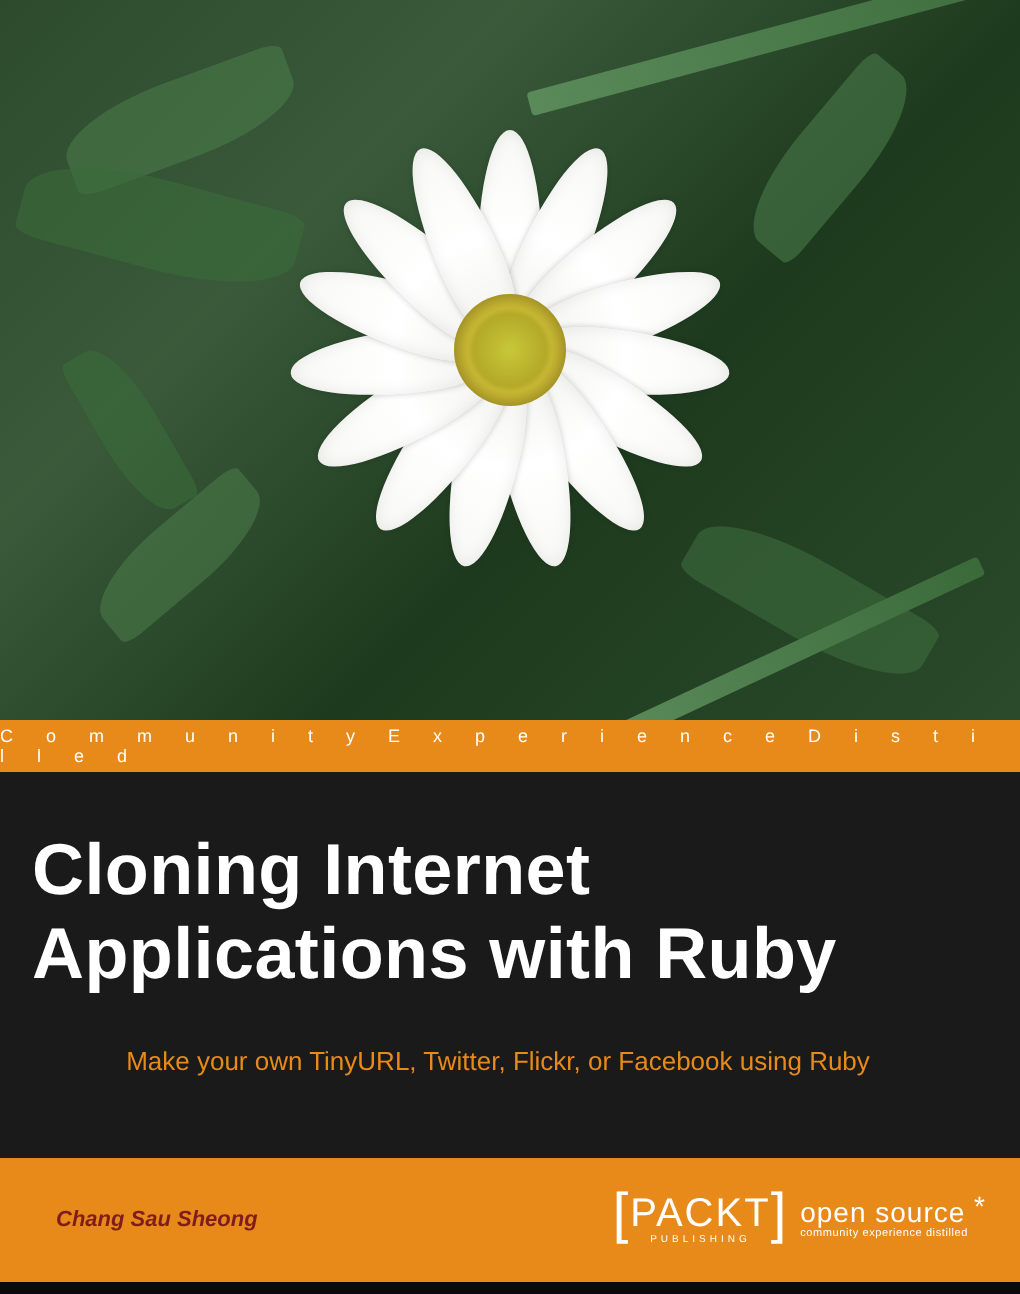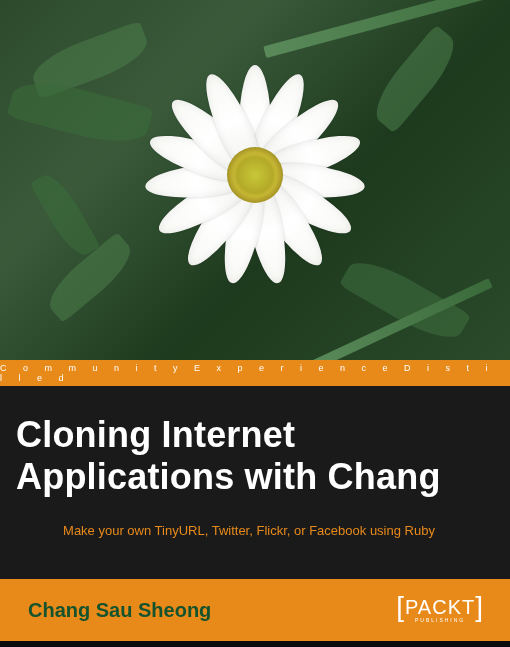--- a/index.html
+++ b/index.html
@@ -118,23 +118,24 @@
   
   .bottom-bar {
     background: #e88a1a;
     height: 62px;
     display: flex;
     align-items: center;
     justify-content: space-between;
     padding: 0 26px 0 28px;
   }
   .author {
-    color: #14532d;
-    font-size: 20px;
+    color: #7f1d1d;
+    font-size: 11px;
     font-weight: 700;
+    font-style: italic;
   }
   .publisher {
     display: flex;
     align-items: center;
     gap: 6px;
   }
   .packt-logo {
     color: #fff;
     font-weight: 400;
     font-size: 20px;
@@ -214,34 +215,38 @@
       <div class="petal" style="transform: rotate(336deg);"></div>
       <div class="center"></div>
     </div>
   </div>
 
   <div class="tagline-band">C o m m u n i t y   E x p e r i e n c e   D i s t i l l e d</div>
 
   <div class="title-block">
     <div class="title">
       <span>Cloning Internet</span><br>
-      <span>Applications with Chang</span>
+      <span>Applications with Ruby</span>
     </div>
     <div class="subtitle">Make your own TinyURL, Twitter, Flickr, or Facebook using Ruby</div>
   </div>
 
   <div class="spacer"></div>
 
   <div class="bottom-bar">
     <div class="author">Chang Sau Sheong</div>
     <div class="publisher">
       <div class="packt-logo">
         <div class="packt-main">
           <span class="bracket">[</span>
           <span>PACKT</span>
           <span class="bracket">]</span>
         </div>
         <div class="packt-sub">PUBLISHING</div>
       </div>
+      <div class="opensource">
+        <div class="os-main">open source</div>
+        <div class="os-sub">community experience distilled</div>
+      </div>
     </div>
   </div>
   <div class="bottom-shadow"></div>
 </div>
 
 </body></html>

